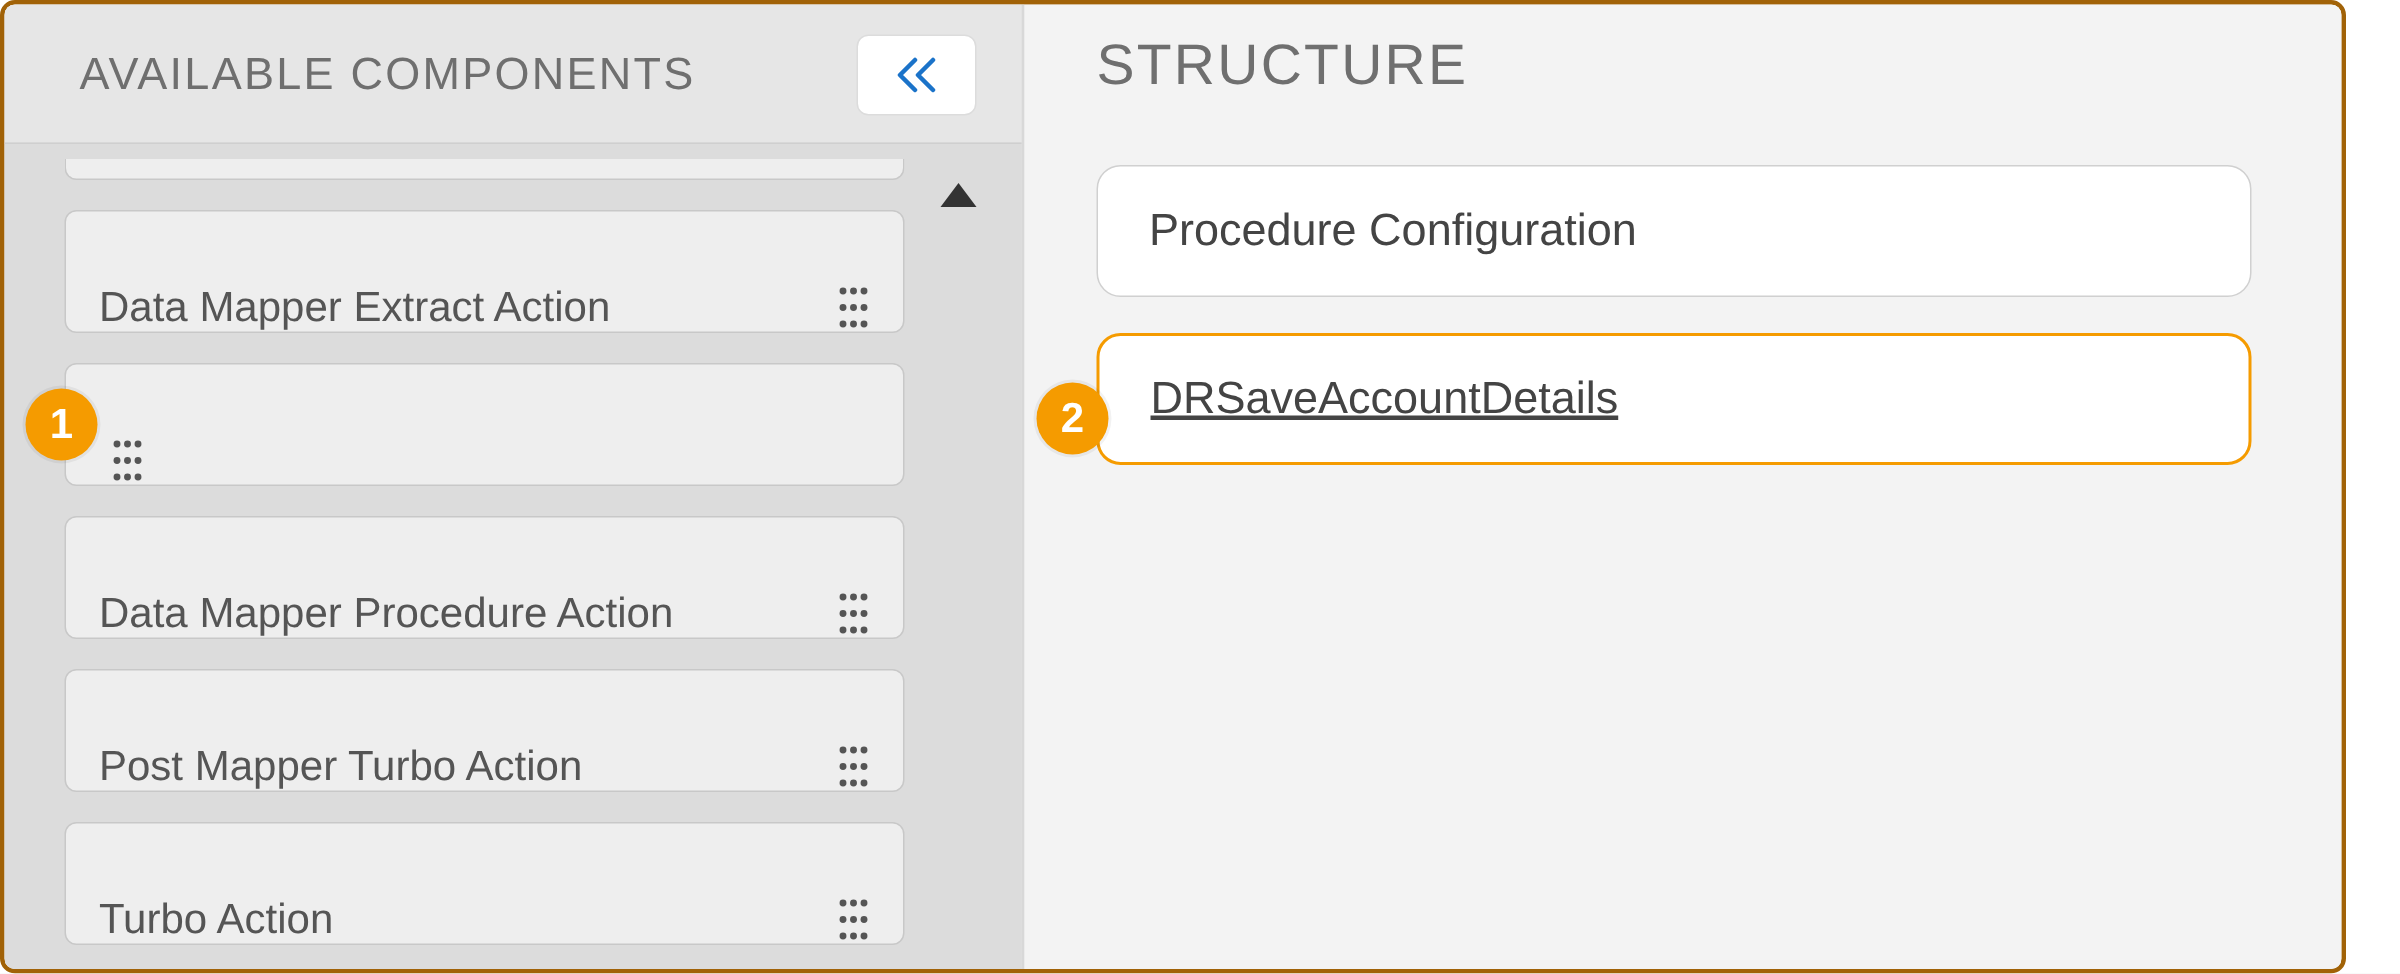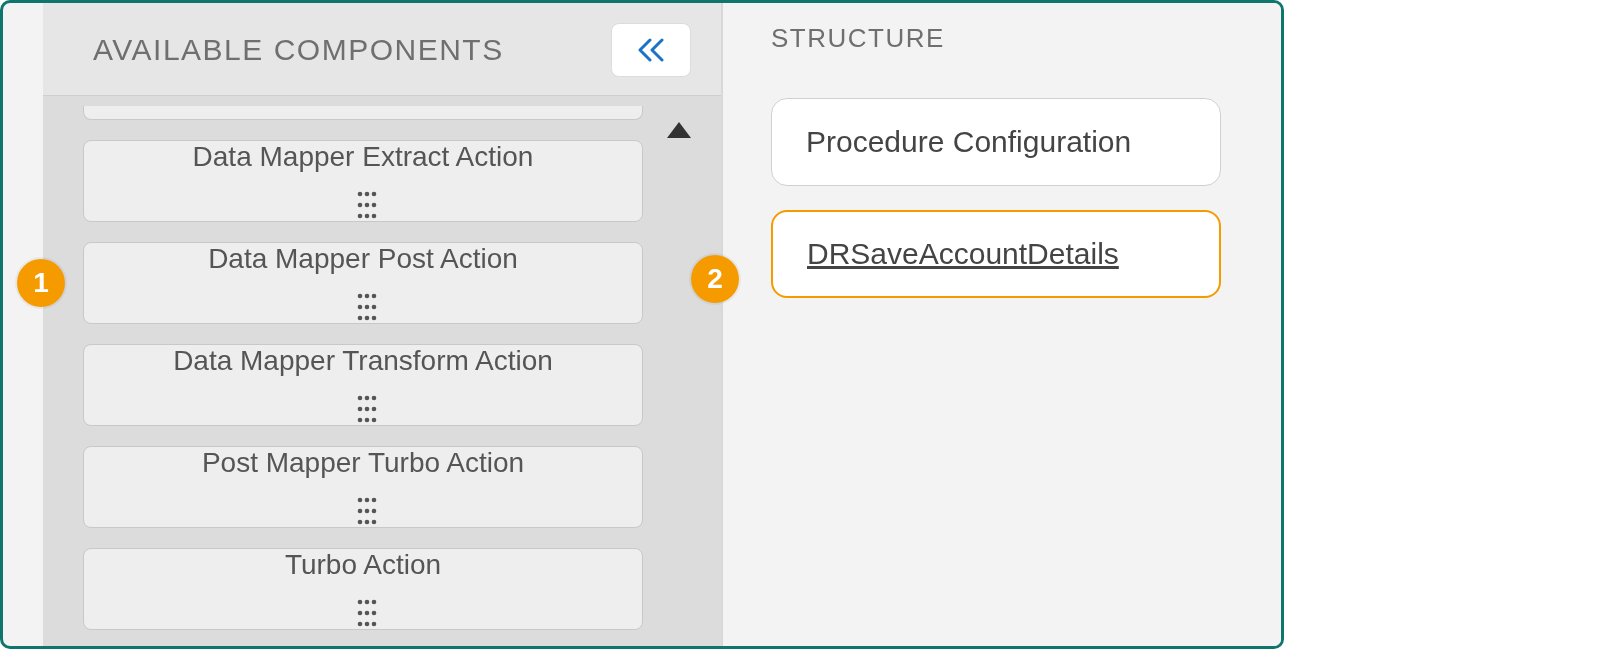--- a/index.html
+++ b/index.html
@@ -2,29 +2,28 @@
 <html><head>
 <meta charset="utf-8">
 <style>
   * { box-sizing: border-box; margin: 0; padding: 0; }
   html, body { width: 100%; height: 100%; }
   body {
     font-family: -apple-system, BlinkMacSystemFont, "Segoe UI", Helvetica, Arial, sans-serif;
     background: #fff;
   }
   .outer-frame {
-    width: 1284px;
+    width: 1564px;
     height: 649px;
-    border: 3px solid #0f766e;
+    border: 3px solid #a16207;
     border-radius: 10px;
     position: relative;
     overflow: hidden;
     background: #f3f3f3;
     display: flex;
-    padding-left: 40px;
   }
   
   .left-panel {
     width: 680px;
     height: 100%;
     background: #e6e6e6;
     border-right: 2px solid #d8d8d8;
     display: flex;
     flex-direction: column;
   }
@@ -68,24 +67,23 @@
     width: 560px;
   }
   .component-tile {
     background: #eeeeee;
     border: 1px solid #c8c8c8;
     border-radius: 8px;
     height: 82px;
     margin-bottom: 20px;
     padding: 0 22px;
     display: flex;
-    align-items: center;
+    align-items: flex-end;
     justify-content: space-between;
     cursor: grab;
-    flex-direction: column;
   }
   .component-tile.first-stub {
     height: 14px;
     padding: 0;
     border-top: none;
     border-top-left-radius: 0;
     border-top-right-radius: 0;
     margin-bottom: 20px;
   }
   .component-label {
@@ -111,21 +109,21 @@
     border-bottom: 16px solid #333;
     cursor: pointer;
   }
   
   .right-panel {
     flex: 1;
     background: #f3f3f3;
     padding: 20px 60px 0 48px;
   }
   .right-title {
-    font-size: 26px;
+    font-size: 38px;
     letter-spacing: 1.5px;
     color: #6f6f6f;
     font-weight: 400;
     margin-bottom: 44px;
   }
   .structure-card {
     background: #fff;
     border: 1px solid #d0d0d0;
     border-radius: 16px;
     height: 88px;
@@ -192,40 +190,39 @@
                     <circle cx="18" cy="16" r="2.3"></circle>
                     <circle cx="4" cy="27" r="2.3"></circle>
                     <circle cx="11" cy="27" r="2.3"></circle>
                     <circle cx="18" cy="27" r="2.3"></circle>
                   </g>
                 </svg>
             </span>
           </div>
 
           <div class="component-tile">
-            <span class="component-label">Data Mapper Post Action</span>
-            <span class="grip">
-              <svg width="22" height="32" viewBox="0 0 22 32">
-                  <g fill="#555">
-                    <circle cx="4" cy="5" r="2.3"></circle>
-                    <circle cx="11" cy="5" r="2.3"></circle>
-                    <circle cx="18" cy="5" r="2.3"></circle>
-                    <circle cx="4" cy="16" r="2.3"></circle>
-                    <circle cx="11" cy="16" r="2.3"></circle>
-                    <circle cx="18" cy="16" r="2.3"></circle>
-                    <circle cx="4" cy="27" r="2.3"></circle>
-                    <circle cx="11" cy="27" r="2.3"></circle>
-                    <circle cx="18" cy="27" r="2.3"></circle>
-                  </g>
-                </svg>
-            </span>
-          </div>
-
-          <div class="component-tile">
-            <span class="component-label">Data Mapper Transform Action</span>
+            <span class="grip">
+              <svg width="22" height="32" viewBox="0 0 22 32">
+                  <g fill="#555">
+                    <circle cx="4" cy="5" r="2.3"></circle>
+                    <circle cx="11" cy="5" r="2.3"></circle>
+                    <circle cx="18" cy="5" r="2.3"></circle>
+                    <circle cx="4" cy="16" r="2.3"></circle>
+                    <circle cx="11" cy="16" r="2.3"></circle>
+                    <circle cx="18" cy="16" r="2.3"></circle>
+                    <circle cx="4" cy="27" r="2.3"></circle>
+                    <circle cx="11" cy="27" r="2.3"></circle>
+                    <circle cx="18" cy="27" r="2.3"></circle>
+                  </g>
+                </svg>
+            </span>
+          </div>
+
+          <div class="component-tile">
+            <span class="component-label">Data Mapper Procedure Action</span>
             <span class="grip">
               <svg width="22" height="32" viewBox="0 0 22 32">
                   <g fill="#555">
                     <circle cx="4" cy="5" r="2.3"></circle>
                     <circle cx="11" cy="5" r="2.3"></circle>
                     <circle cx="18" cy="5" r="2.3"></circle>
                     <circle cx="4" cy="16" r="2.3"></circle>
                     <circle cx="11" cy="16" r="2.3"></circle>
                     <circle cx="18" cy="16" r="2.3"></circle>
                     <circle cx="4" cy="27" r="2.3"></circle>

